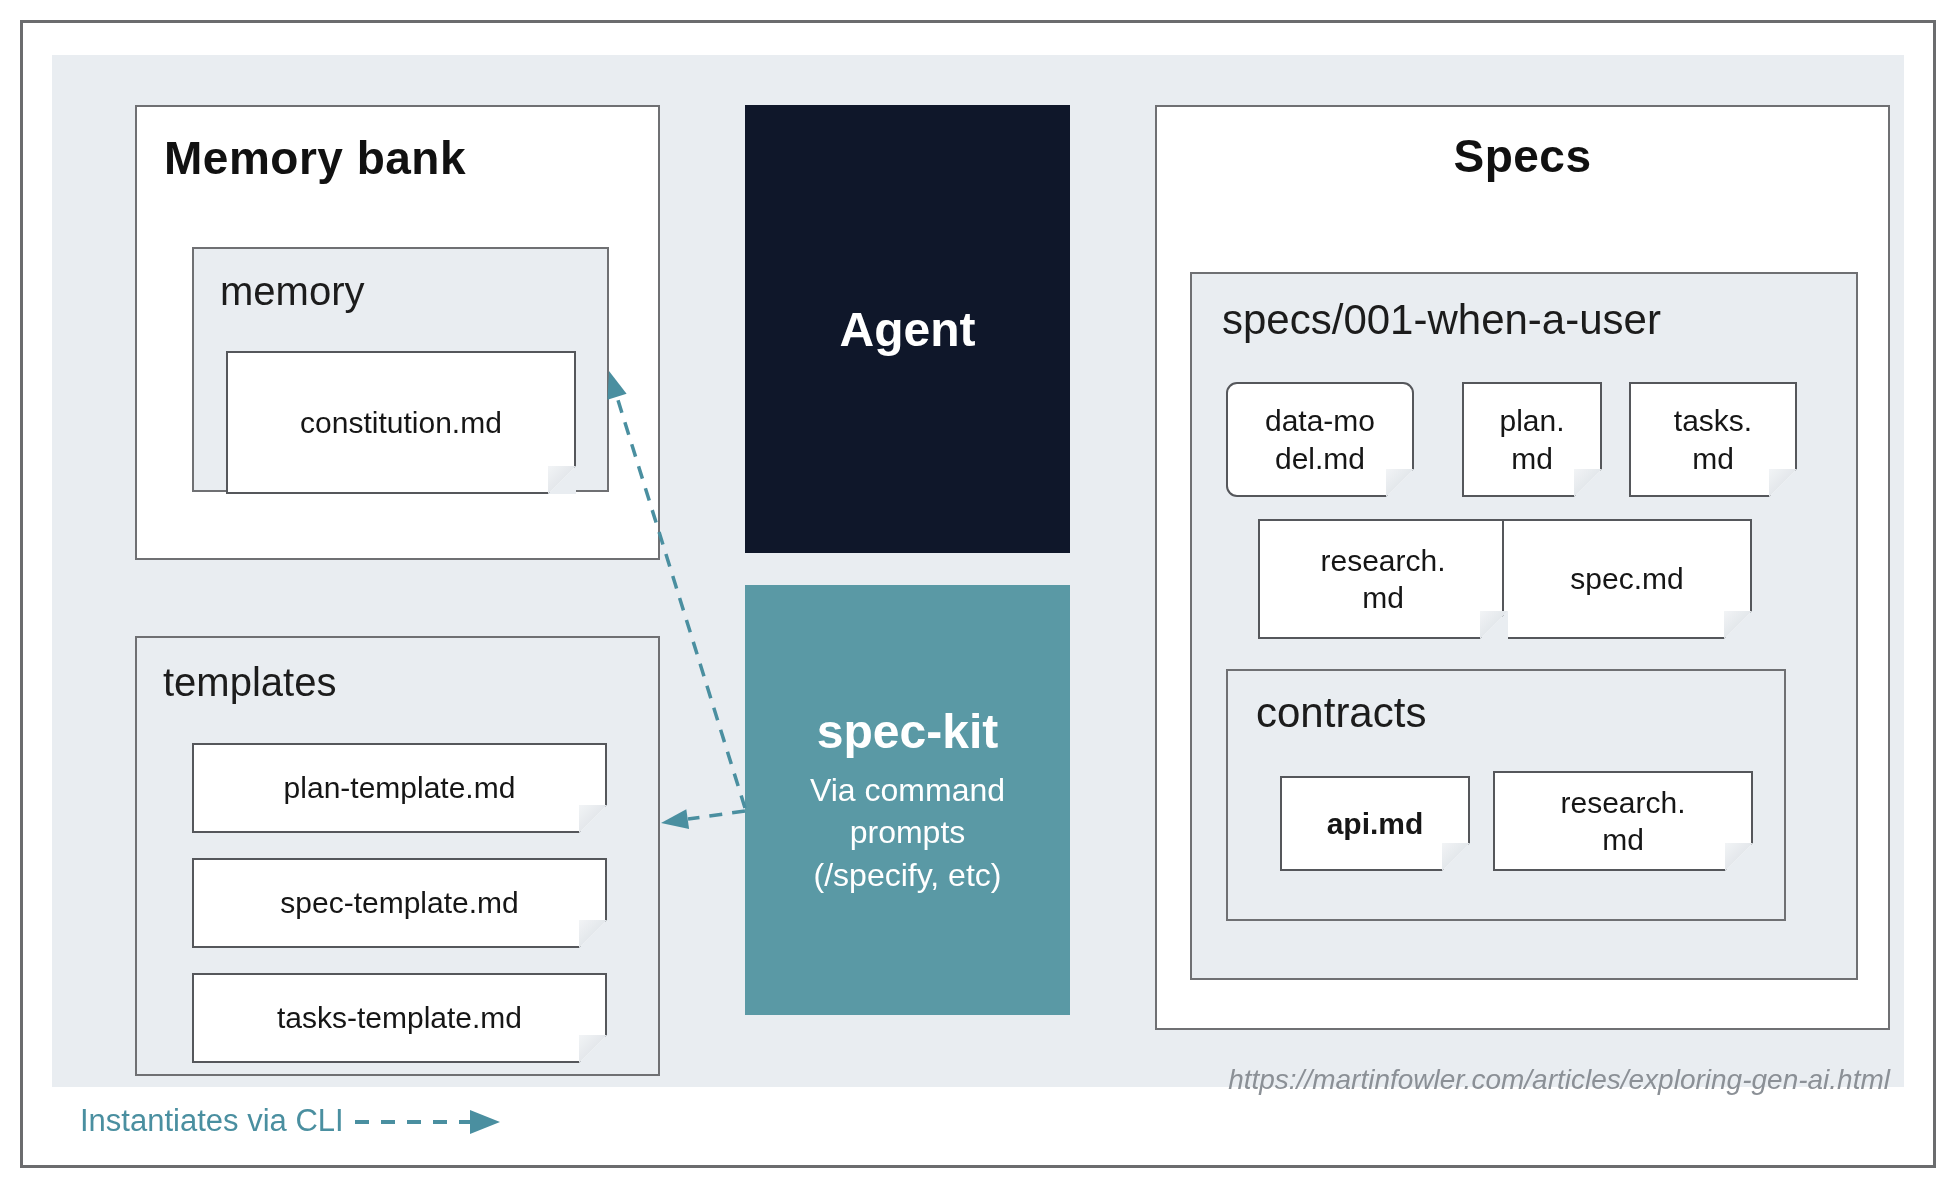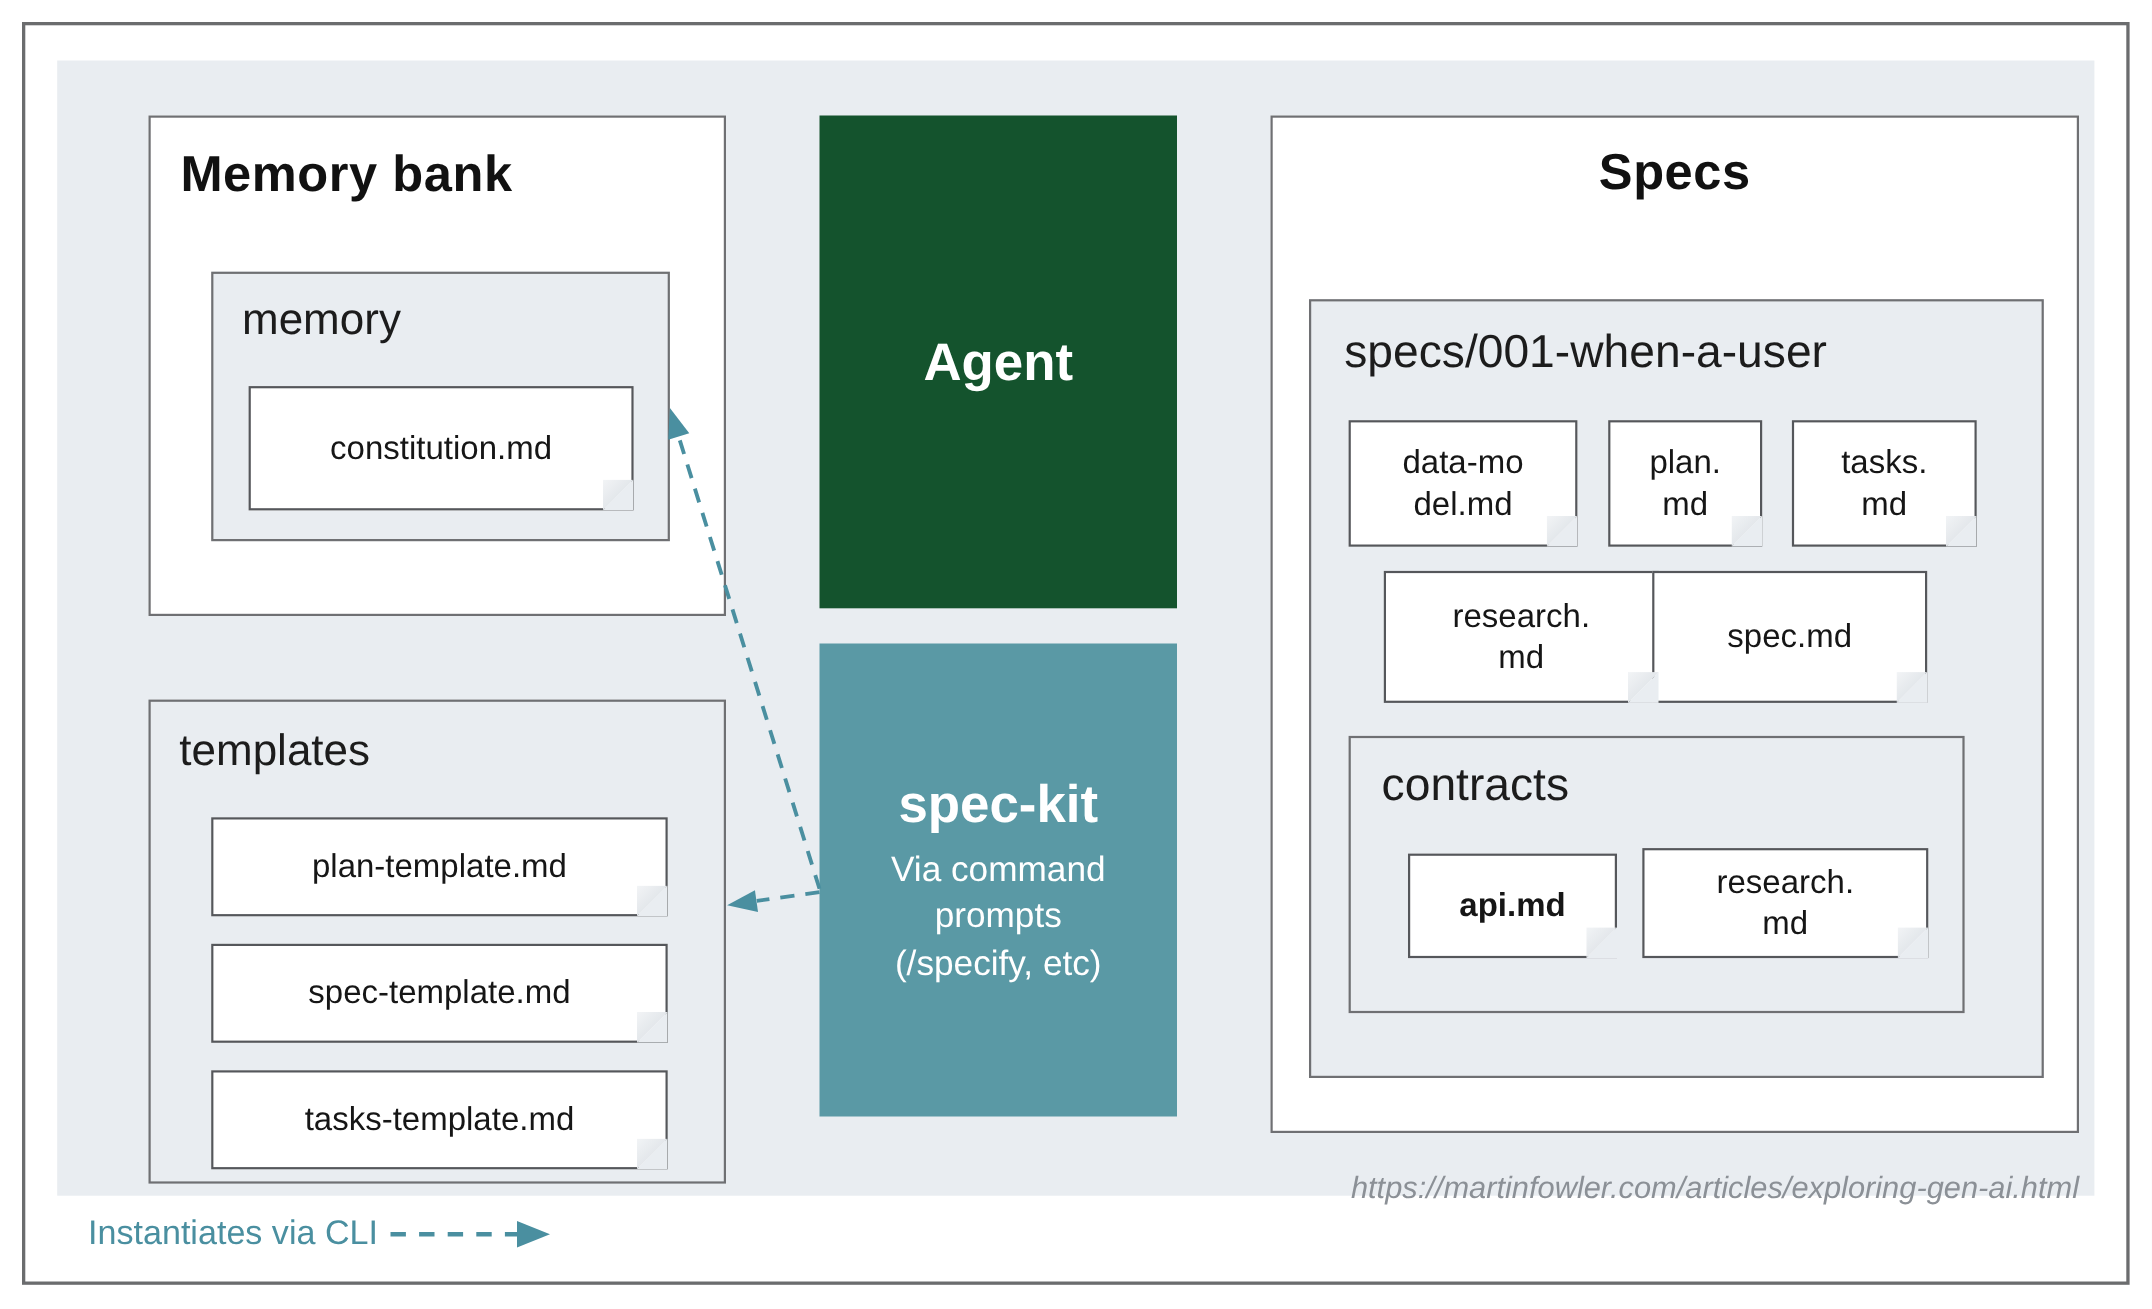--- a/index.html
+++ b/index.html
@@ -19,44 +19,44 @@
   .gray-fill{background:#e9edf1;}
 
   .big-title{font-size:46px;font-weight:bold;letter-spacing:0.5px;color:#111;}
   .folder-label{font-size:40px;color:#1c1c1c;}
 
   
   .memory-bank{left:83px;top:50px;width:525px;height:455px;}
   .memory-bank .big-title{position:absolute;left:27px;top:24px;}
   .memory-folder{left:55px;top:140px;width:417px;height:245px;}
   .memory-folder .folder-label{position:absolute;left:26px;top:20px;}
-  .doc-constitution{left:32px;top:102px;width:350px;height:113px;}
+  .doc-constitution{left:32px;top:102px;width:350px;height:143px;}
 
   .templates-folder{left:83px;top:545px;width:525px;height:440px;margin-top:36px;}
   .templates-folder .folder-label{position:absolute;left:26px;top:22px;}
   .doc-plan-template{left:55px;top:105px;width:415px;height:90px;}
   .doc-spec-template{left:55px;top:220px;width:415px;height:90px;}
   .doc-tasks-template{left:55px;top:335px;width:415px;height:90px;}
 
   
-  .agent-box{position:absolute;left:693px;top:50px;width:325px;height:448px;background:#14532d;
+  .agent-box{position:absolute;left:693px;top:50px;width:325px;height:448px;background:#0f172a;
              display:flex;align-items:center;justify-content:center;}
   .agent-box .label{color:#ffffff;font-size:48px;font-weight:bold;}
   .speckit-box{position:absolute;left:693px;top:530px;width:325px;height:430px;background:#5a99a5;
                display:flex;align-items:center;justify-content:center;text-align:center;}
   .speckit-inner{color:#ffffff;}
   .speckit-title{font-size:48px;font-weight:bold;margin-bottom:10px;}
   .speckit-line{font-size:32px;line-height:1.32;}
 
   
   .specs-box{left:1103px;top:50px;width:735px;height:925px;}
   .specs-box .big-title{position:absolute;left:0;top:22px;width:100%;text-align:center;}
   .specs-folder{left:33px;top:165px;width:668px;height:708px;}
   .specs-folder .folder-label{position:absolute;left:30px;top:22px;font-size:42px;}
-  .doc-datamodel{left:34px;top:108px;width:208px;height:115px;}
+  .doc-datamodel{left:34px;top:108px;width:188px;height:115px;border-radius:11px;}
   .doc-planmd{left:270px;top:108px;width:140px;height:115px;}
   .doc-tasksmd{left:437px;top:108px;width:168px;height:115px;}
   .doc-research{left:34px;top:245px;width:250px;height:120px;margin-left:32px;}
   .doc-specmd{left:310px;top:245px;width:250px;height:120px;}
   .contracts-folder{left:34px;top:395px;width:560px;height:252px;}
   .contracts-folder .folder-label{position:absolute;left:28px;top:18px;}
   .doc-api{left:52px;top:105px;width:190px;height:95px;font-weight:bold;}
   .doc-component{left:265px;top:100px;width:260px;height:100px;}
 
   

